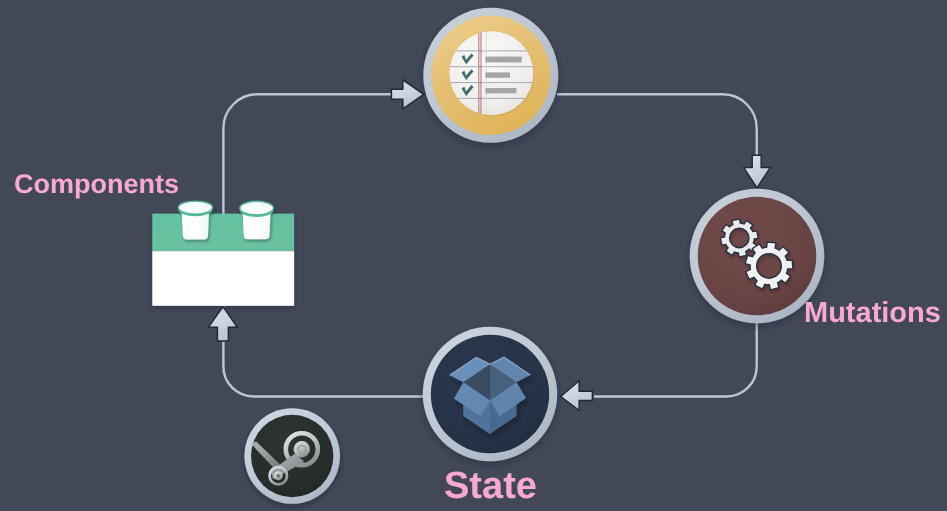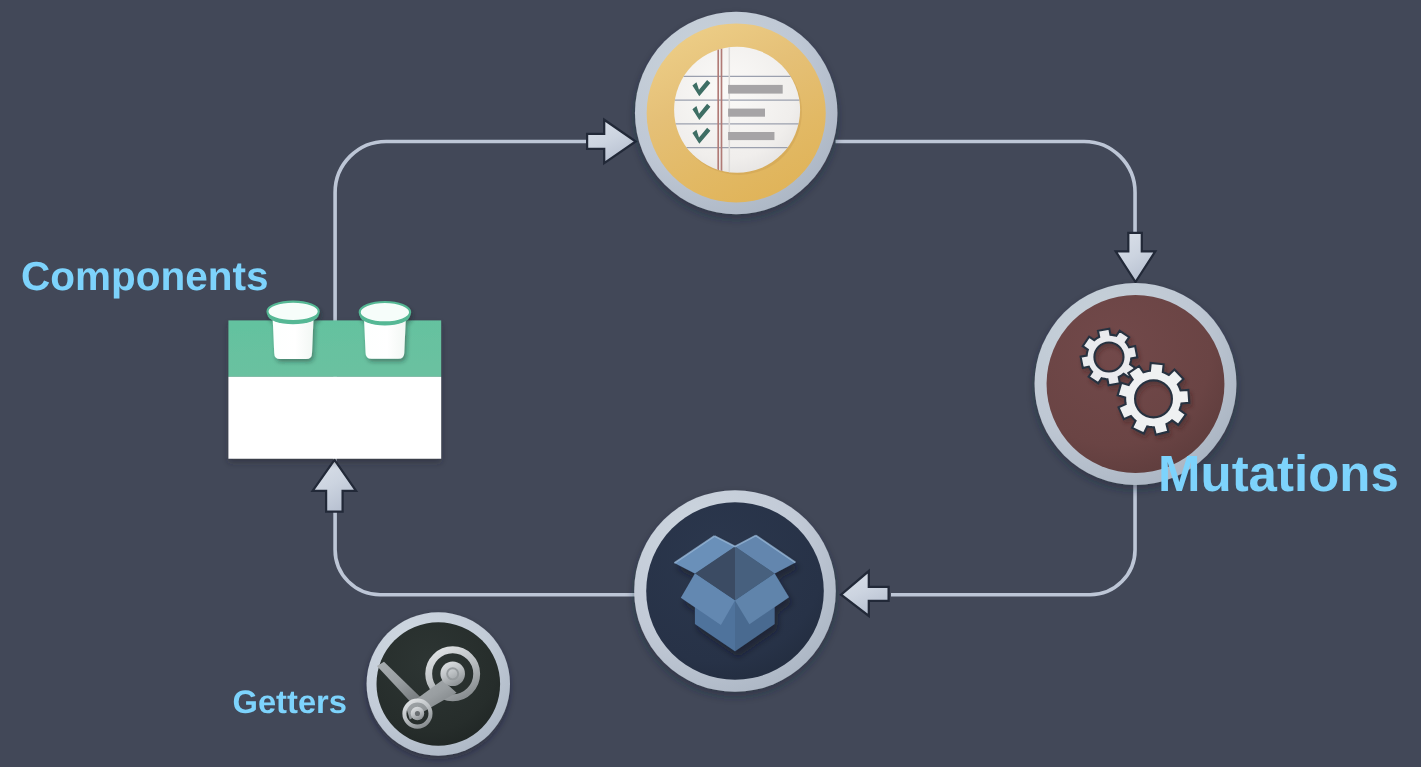--- a/index.html
+++ b/index.html
@@ -1,18 +1,18 @@
 <!DOCTYPE html>
 <html><head>
 <meta charset="utf-8">
 <style>
   html,body{margin:0;padding:0;}
   body{width:947px;height:511px;overflow:hidden;background:#424858;font-family:"Liberation Sans",sans-serif;}
   #stage{position:relative;width:947px;height:511px;background:#424858;}
-  .lbl{position:absolute;color:#7dd3fc;font-weight:bold;white-space:nowrap;letter-spacing:0px;-webkit-font-smoothing:antialiased;text-rendering:geometricPrecision;}
+  .lbl{position:absolute;color:#f9a8d4;font-weight:bold;white-space:nowrap;letter-spacing:0px;-webkit-font-smoothing:antialiased;text-rendering:geometricPrecision;}
   svg{position:absolute;left:0;top:0;}
 </style>
 </head>
 <body>
 
 <div id="stage">
 
   <svg id="arrows-layer" width="947" height="511">
     <g fill="none" stroke="#bdc6d6" stroke-width="2.4" stroke-linecap="butt">
       <path d="M223.4 310 L223.4 128.3 A34 34 0 0 1 257.4 94.3 L393 94.3"></path>
@@ -209,15 +209,15 @@
     <g filter="url(#cupShadow)">
       <path d="M181.8 212.2 L182.8 235.4 Q182.8 239.4 186.8 239.4 L204.0 239.4 Q208.0 239.4 208.0 235.4 L209.0 212.2 Z" fill="url(#cupBody)"></path>
       <ellipse cx="195.4" cy="209.7" rx="17.1" ry="6.5" fill="#57b896"></ellipse>
       <ellipse cx="195.4" cy="207.6" rx="17.1" ry="6.5" fill="#f6fdfa" stroke="#54b894" stroke-width="1.4"></ellipse>
       <path d="M242.7 212.8 L243.7 235.2 Q243.7 239.2 247.7 239.2 L265.5 239.2 Q269.5 239.2 269.5 235.2 L270.5 212.8 Z" fill="url(#cupBody)"></path>
       <ellipse cx="256.6" cy="210.2" rx="16.8" ry="6.8" fill="#57b896"></ellipse>
       <ellipse cx="256.6" cy="208.1" rx="16.8" ry="6.8" fill="#f6fdfa" stroke="#54b894" stroke-width="1.4"></ellipse>
     </g>
   </svg>
   <div class="lbl" style="left:14px;top:169px;font-size:27px">Components</div>
-  <div class="lbl" style="left:772px;top:297px;font-size:34px">Mutations</div>
-  <div class="lbl" style="left:155px;top:455px;font-size:21.8px">Getters</div>
+  <div class="lbl" style="left:804px;top:297px;font-size:29px">Mutations</div>
+  <div class="lbl" style="left:444px;top:465px;font-size:38px">State</div>
 </div>
 
 </body></html>

